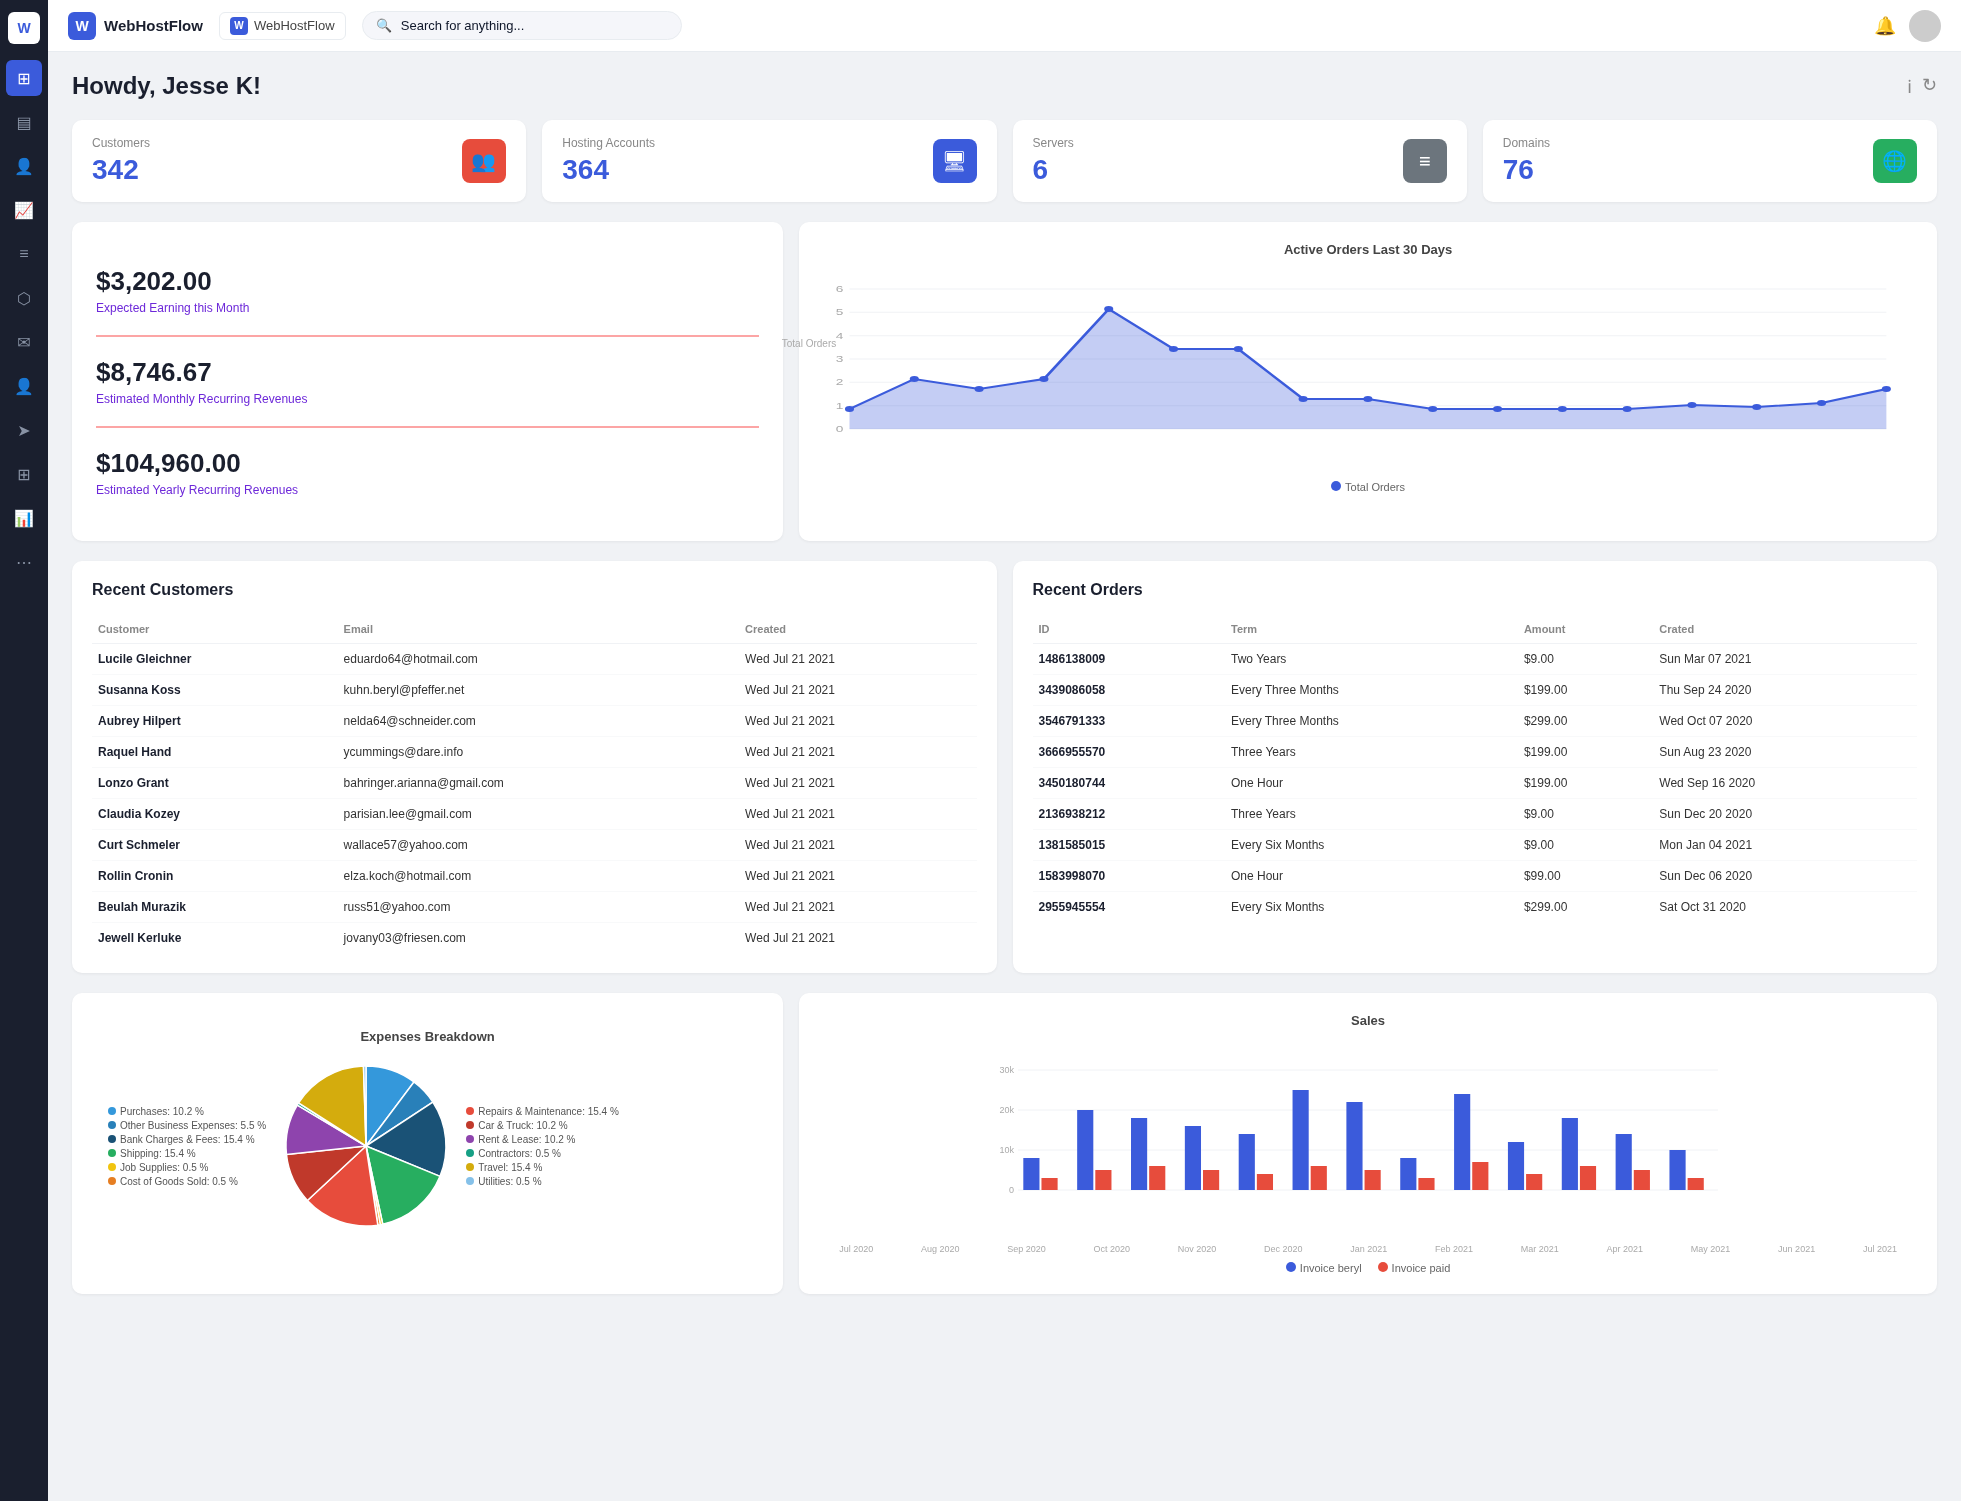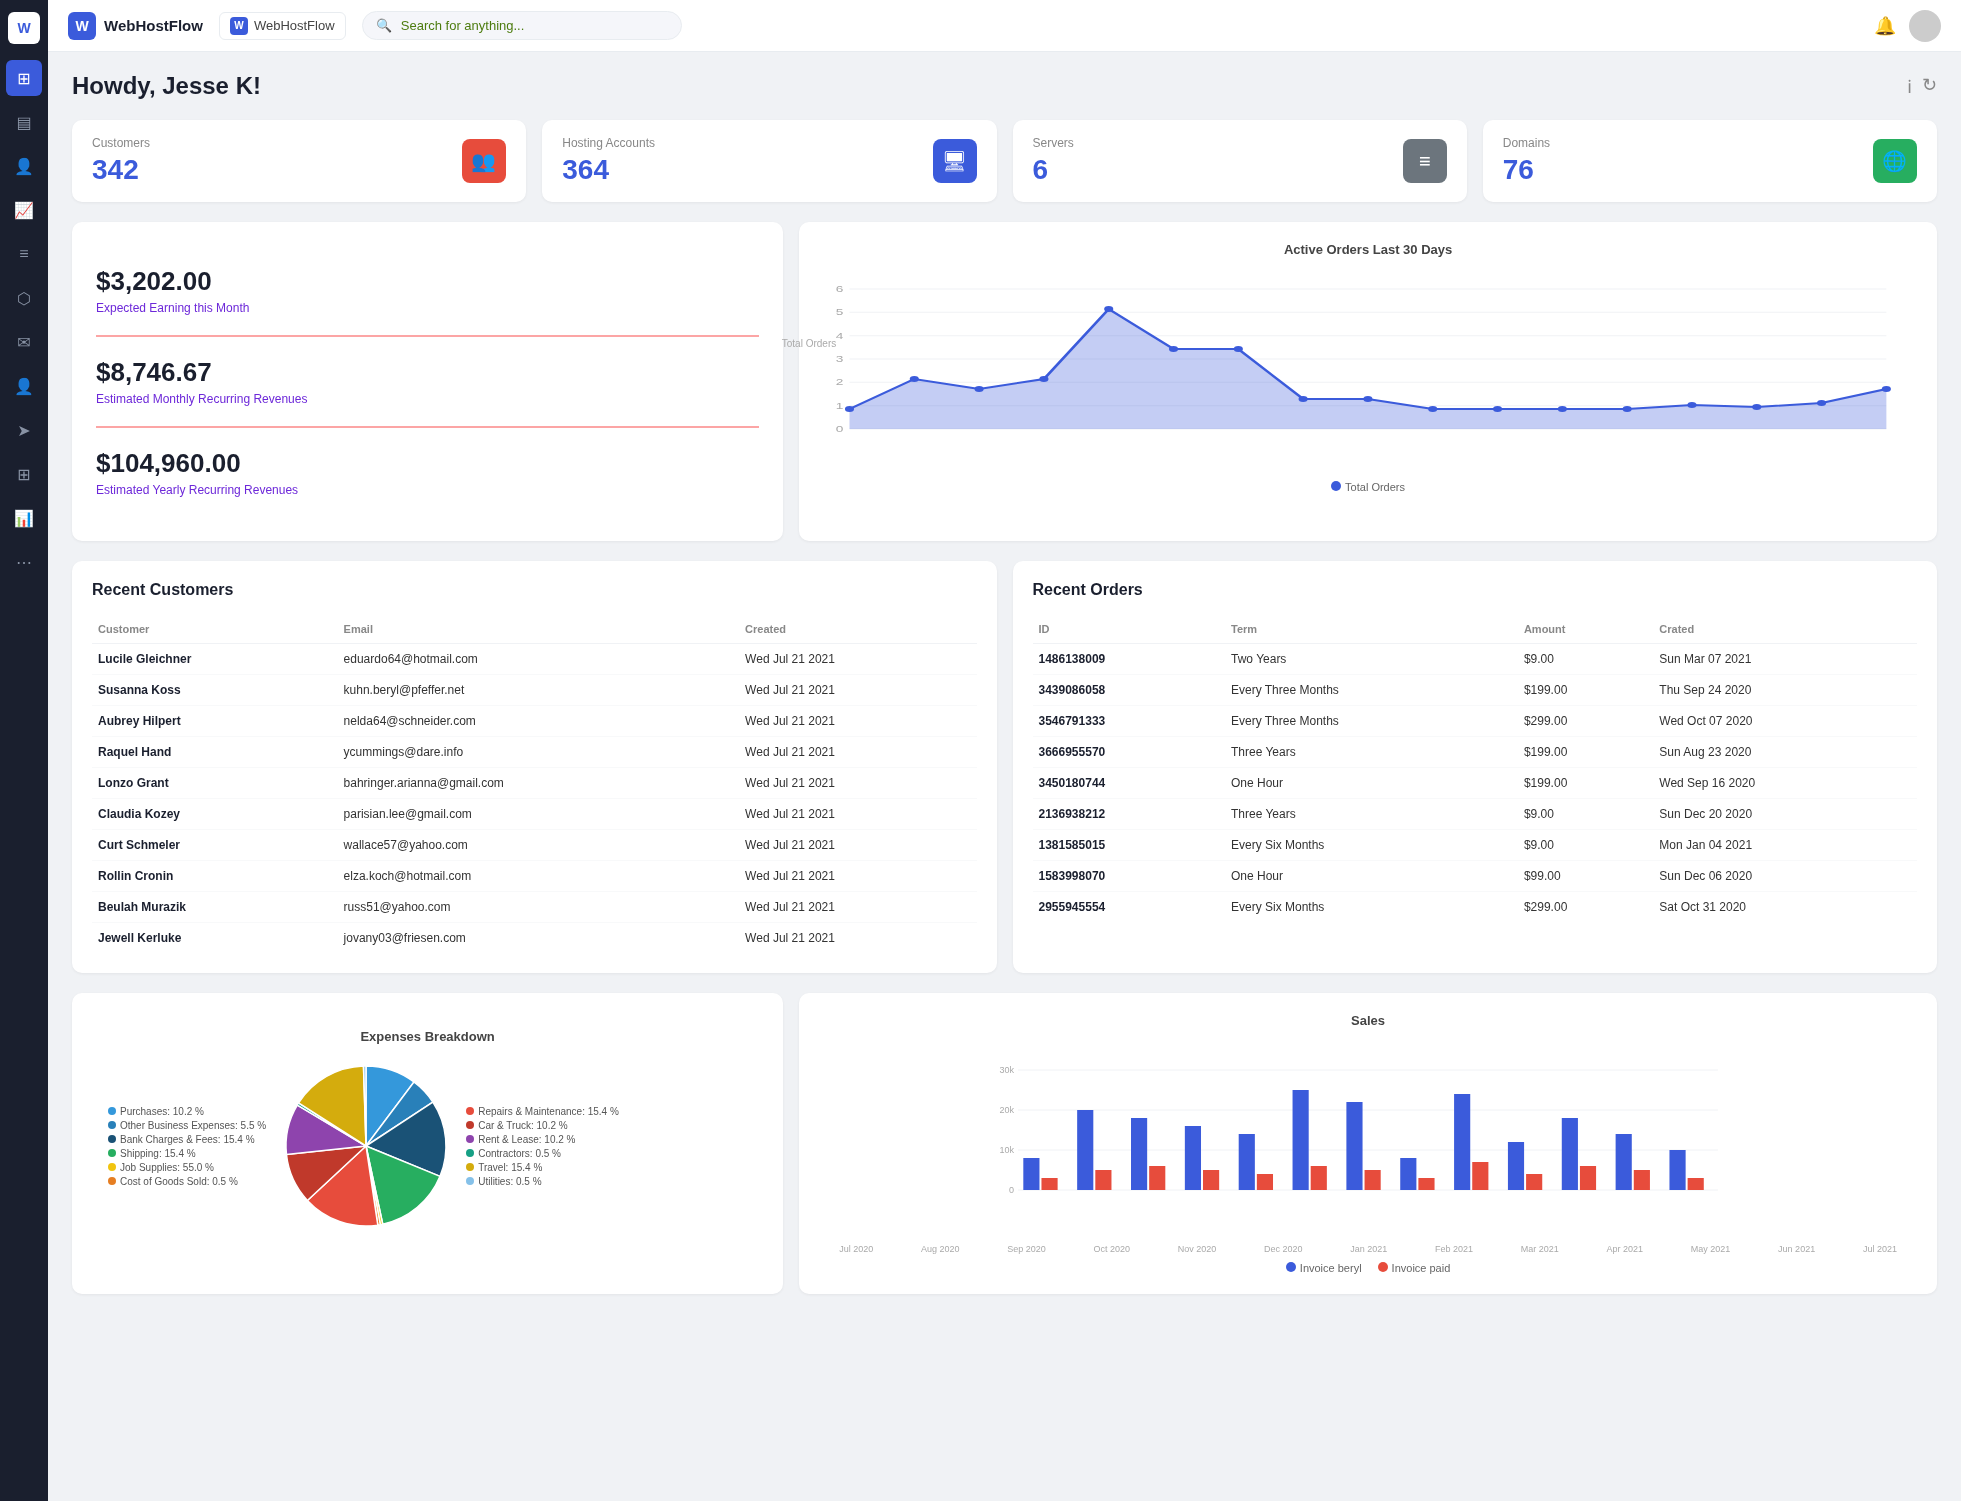--- a/index.html
+++ b/index.html
@@ -103,21 +103,21 @@
     <div class="topbar-logo">
       <span style="background:#3b5bdb;color:#fff;width:28px;height:28px;border-radius:6px;display:flex;align-items:center;justify-content:center;font-weight:900;font-size:14px;">W</span>
       <span>WebHostFlow</span>
     </div>
     <div class="topbar-brand">
       <span style="background:#3b5bdb;color:#fff;width:18px;height:18px;border-radius:4px;display:inline-flex;align-items:center;justify-content:center;font-size:10px;font-weight:900;">W</span>
       <span>WebHostFlow</span>
     </div>
     <div class="search-bar">
       <span style="color:#aaa;font-size:13px;">🔍</span>
-      <span style="color:#4d7c0f;font-size:13px;">Search for anything...</span>
+      <span style="color:#0f172a;font-size:13px;">Search for anything...</span>
     </div>
     <div class="topbar-right">
       <span style="font-size:18px;color:#888;cursor:pointer;">🔔</span>
       <div class="avatar"></div>
     </div>
   </div>
 
   <div class="content">
 
     <div class="page-header">
@@ -375,21 +375,21 @@
               <div class="pie-label-item">
                 <span class="pie-color-dot" style="background:#1a5276"></span>
                 <span>Bank Charges &amp; Fees: 15.4 %</span>
               </div>
               <div class="pie-label-item">
                 <span class="pie-color-dot" style="background:#27ae60"></span>
                 <span>Shipping: 15.4 %</span>
               </div>
               <div class="pie-label-item">
                 <span class="pie-color-dot" style="background:#f1c40f"></span>
-                <span>Job Supplies: 55.0 %</span>
+                <span>Job Supplies: 0.5 %</span>
               </div>
               <div class="pie-label-item">
                 <span class="pie-color-dot" style="background:#e67e22"></span>
                 <span>Cost of Goods Sold: 0.5 %</span>
               </div>
             </div>
           <svg id="pie-svg" width="180" height="180" viewBox="0 0 180 180">
               <path d="M 90 90 L 90 10 A 80 80 0 0 1 137.95597153493208 25.967002302400488 Z" fill="#3498db" stroke="#fff" stroke-width="1.5"></path>
               <path d="M 90 90 L 137.95597153493208 25.967002302400488 A 80 80 0 0 1 156.8569759227691 46.06658708383475 Z" fill="#2980b9" stroke="#fff" stroke-width="1.5"></path>
               <path d="M 90 90 L 156.8569759227691 46.06658708383475 A 80 80 0 0 1 164.01842474834984 120.35247597433971 Z" fill="#1a5276" stroke="#fff" stroke-width="1.5"></path>

